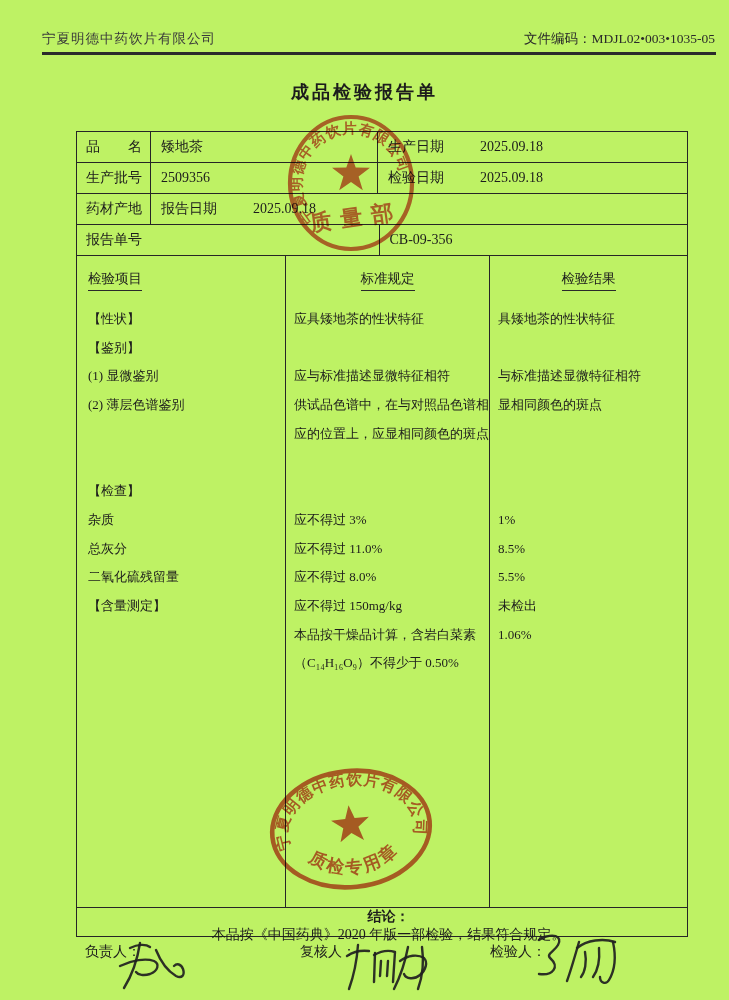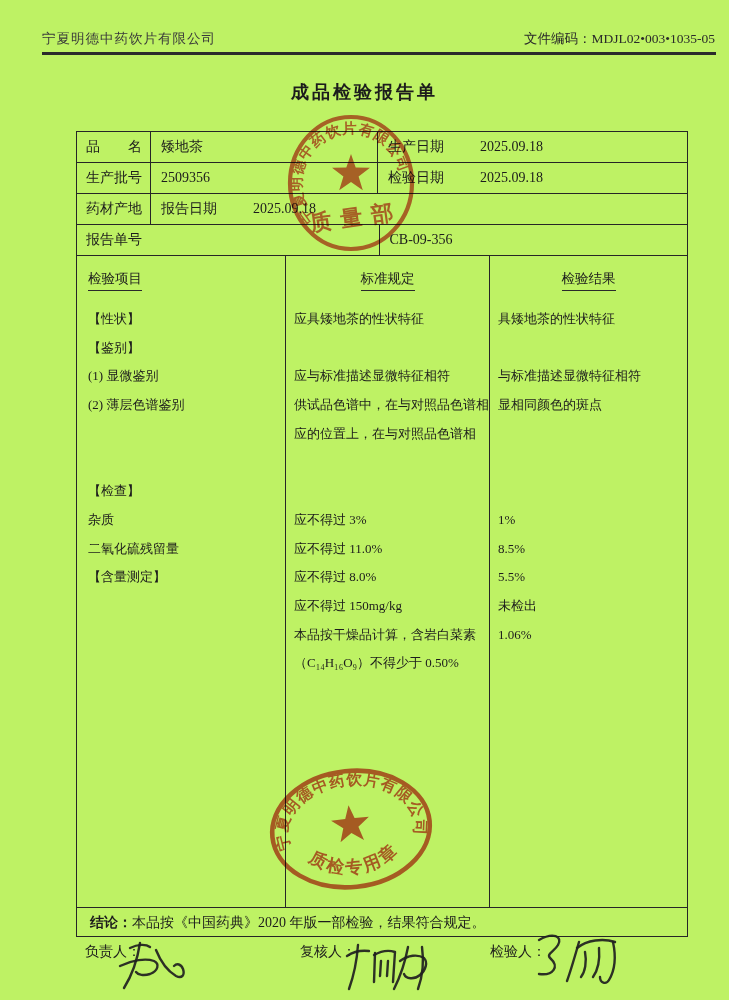--- a/index.html
+++ b/index.html
@@ -36,21 +36,21 @@
   .mcol3 { flex:1; }
   .mhead { height:49px; display:flex; align-items:center; font-size:13.5px; }
   .mcol1 .mhead { padding-left:11px; }
   .mcol2 .mhead, .mcol3 .mhead { justify-content:center; }
   .mhead span { border-bottom:1px solid #2a2a2a; padding-bottom:2px; }
   .mline { height:28.7px; line-height:28.7px; font-size:13px; white-space:nowrap; }
   .mcol1 .mline { padding-left:11px; }
   .mcol2 .mline { padding-left:8px; }
   .mcol3 .mline { padding-left:8px; }
   
-  .conclusion { height:29px; display:flex; align-items:center; padding-left:13px; font-size:14px; }
+  .conclusion { height:29px; display:flex; align-items:center; padding-left:13px; font-size:14px;flex-direction:column; }
   .conclusion .c-lbl { font-weight:bold; }
   
   .sig-row { position:absolute; left:0; top:941px; width:100%; height:59px; font-size:14px;margin-left:40px; }
   .sig-lbl { position:absolute; top:2px; }
   .sig-lbl.s1 { left:45px; } .sig-lbl.s2 { left:260px; } .sig-lbl.s3 { left:450px; }
   
   .stamp { position:absolute; pointer-events:none; mix-blend-mode:multiply; }
   .stamp1 { left:280px; top:108px; width:142px; height:150px; }
   .stamp2 { left:266px; top:764px; width:170px; height:130px; }
   
@@ -107,33 +107,34 @@
             <span>检验项目</span>
           </div>
         <div class="mline">【性状】</div>
         <div class="mline">【鉴别】</div>
         <div class="mline">(1) 显微鉴别</div>
         <div class="mline">(2) 薄层色谱鉴别</div>
         <div class="mline"></div>
         <div class="mline"></div>
         <div class="mline">【检查】</div>
         <div class="mline">杂质</div>
+        <div class="mline">总灰分</div>
         <div class="mline">二氧化硫残留量</div>
         <div class="mline">【含量测定】</div>
         <div class="mline"></div>
       </div>
       <div class="mcol mcol2">
         <div class="mhead">
             <span>标准规定</span>
           </div>
         <div class="mline">应具矮地茶的性状特征</div>
         <div class="mline"></div>
         <div class="mline">应与标准描述显微特征相符</div>
         <div class="mline">供试品色谱中，在与对照品色谱相</div>
-        <div class="mline">应的位置上，在与对照品色谱相</div>
+        <div class="mline">应的位置上，应显相同颜色的斑点</div>
         <div class="mline"></div>
         <div class="mline"></div>
         <div class="mline">应不得过 3%</div>
         <div class="mline">应不得过 11.0%</div>
         <div class="mline">应不得过 8.0%</div>
         <div class="mline">应不得过 150mg/kg</div>
         <div class="mline">本品按干燥品计算，含岩白菜素</div>
         <div class="mline">（C₁₄H₁₆O₉）不得少于 0.50%</div>
       </div>
       <div class="mcol mcol3">

